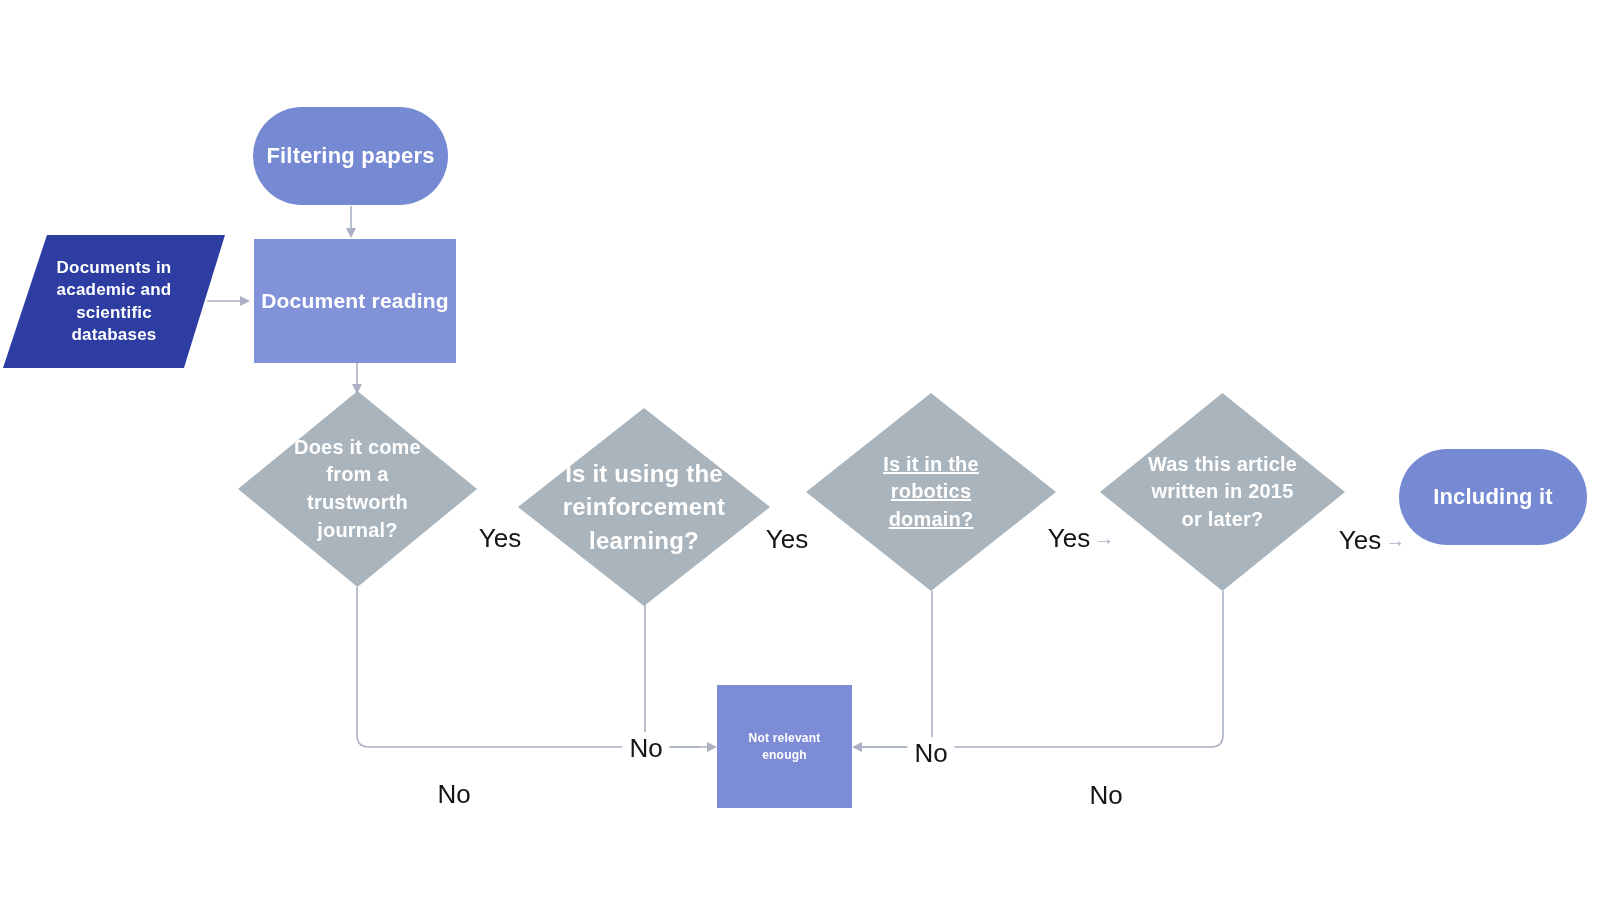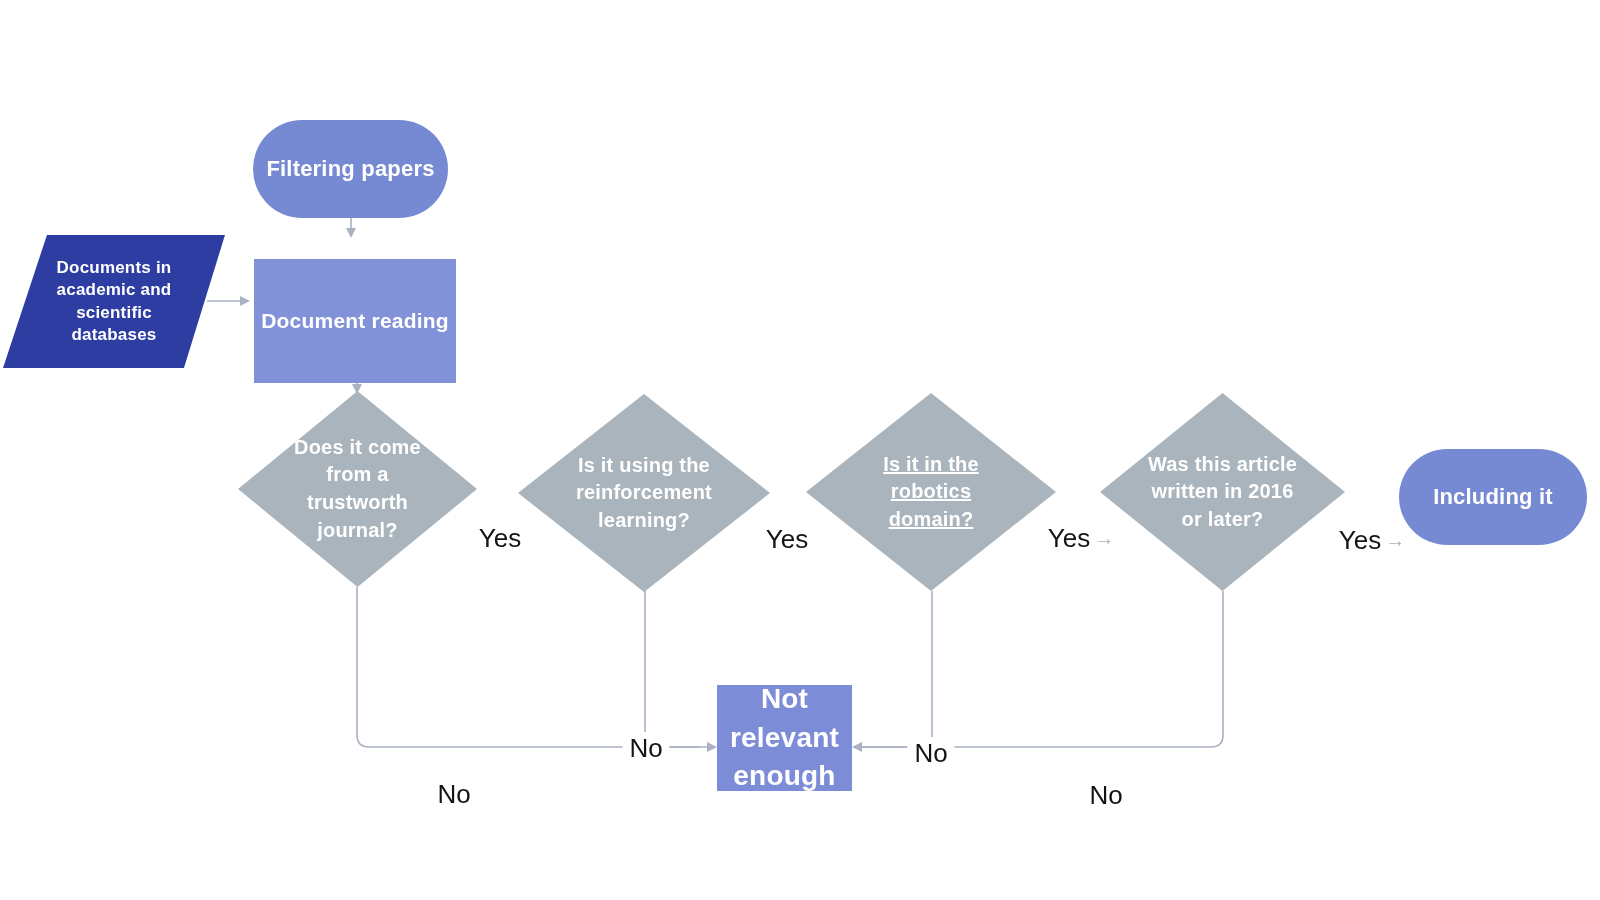--- a/index.html
+++ b/index.html
@@ -32,40 +32,40 @@
     justify-content: center;
     text-align: center;
     color: var(--node_text);
     font-weight: bold;
     white-space: pre-line;
     letter-spacing: 0.2px;
     line-height: 1.38;
     box-sizing: border-box;
   }
   .terminator { background: var(--terminator); border-radius: 60px; }
-  .process-shape { background: var(--process); margin-top: 20px; }
+  .process-shape { background: var(--process); }
   .reject-shape { background: var(--reject); }
   .data-shape {
     background: var(--data);
     clip-path: polygon(19.8% 0%, 100% 0%, 81.5% 100%, 0% 100%);
   }
   .decision {
     background: var(--decision);
     clip-path: polygon(50% 0%, 100% 50%, 50% 100%, 0% 50%);
   }
 
-  #node-start      { left: 253px; top: 120px; width: 195px; height: 98px;  font-size: 22px; }
+  #node-start      { left: 253px; top: 107px; width: 195px; height: 98px;  font-size: 22px; }
   #node-source     { left: 3px;   top: 235px; width: 222px; height: 133px; font-size: 17px; line-height: 1.3; }
   #node-process    { left: 254px; top: 239px; width: 202px; height: 124px; font-size: 21px; }
   #node-decision1  { left: 238px; top: 391px; width: 239px; height: 196px; font-size: 20px; }
-  #node-decision2  { left: 518px; top: 394px; width: 252px; height: 198px; font-size: 20px; }
+  #node-decision2  { left: 518px; top: 408px; width: 252px; height: 198px; font-size: 24px; }
   #node-decision3  { left: 806px; top: 393px; width: 250px; height: 198px; font-size: 20px; text-decoration: underline; }
   #node-decision4  { left: 1100px; top: 393px; width: 245px; height: 198px; font-size: 20px; }
   #node-include    { left: 1399px; top: 449px; width: 188px; height: 96px; font-size: 22px; }
-  #node-reject     { left: 717px; top: 685px; width: 135px; height: 106px; font-size: 28px; }
+  #node-reject     { left: 717px; top: 685px; width: 135px; height: 123px; font-size: 12px; }
 
   .edge-label {
     position: absolute;
     transform: translate(-50%, -50%);
     font-size: 26px;
     font-weight: 400;
     color: var(--label_text);
     line-height: 1;
     display: flex;
     align-items: center;
@@ -141,21 +141,21 @@
   </div>
 
   <div class="node decision" id="node-decision3">
     <span>Is it in the
 robotics
 domain?</span>
   </div>
 
   <div class="node decision" id="node-decision4">
     <span>Was this article
-written in 2016
+written in 2015
 or later?</span>
   </div>
 
   <div class="node terminator" id="node-include">
     <span>Including it</span>
   </div>
 
   <div class="node reject-shape" id="node-reject">
     <span>Not relevant
 enough</span>

